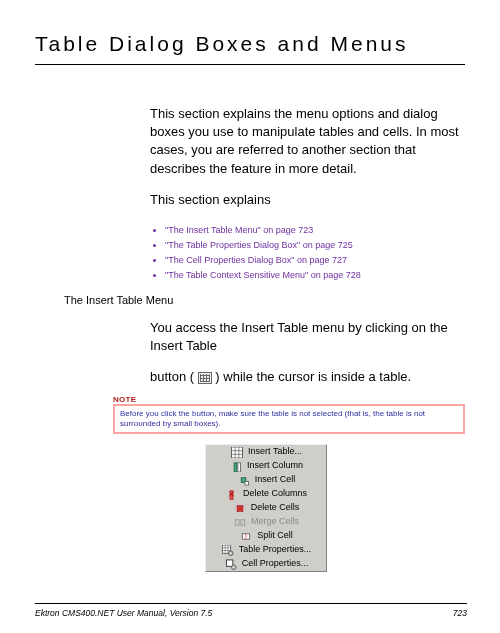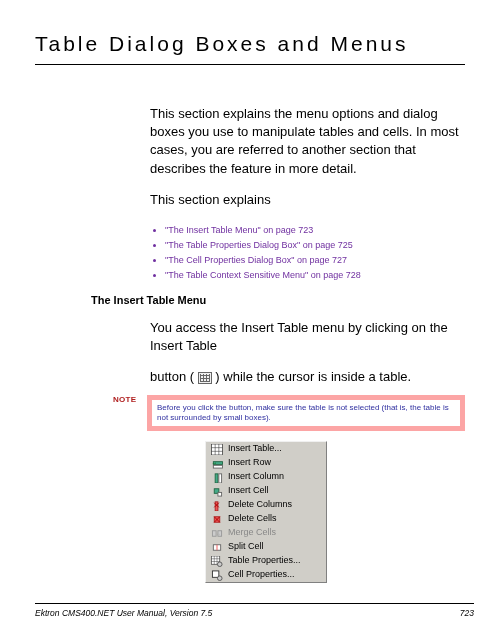--- a/index.html
+++ b/index.html
@@ -42,41 +42,42 @@
       padding-left: 15px;
       margin-bottom: 14px;
     }
     .bullet-list li {
       font-size: 9px;
       color: #7030a0;
       margin-bottom: 5px;
     }
     .subheading {
       font-size: 11px;
-      font-weight: bold;
-      margin-left: 56px;
+      font-weight: normal;
+      margin-left: 29px;
       margin-bottom: 8px;
       color: #000;
     }
     .note-row {
       display: flex;
       margin-left: 78px;
       margin-bottom: 6px;
       align-items: flex-start;
+      flex-direction: column;
     }
     .note-label {
       font-size: 8px;
       font-weight: bold;
       color: #b02020;
       width: 34px;
       flex-shrink: 0;
       letter-spacing: 0.3px;
     }
     .note-box {
-      border: 5px solid #fca5a5;
+      border: 2px solid #fca5a5;
       padding: 3px 5px;
       font-size: 8px;
       color: #3030a0;
       flex: 1;
       line-height: 1.3;
     }
     .icon-inline {
       display: inline-block;
       width: 12px;
       height: 10px;
@@ -101,20 +102,21 @@
       border-top-color: #f0f0f0;
       border-left-color: #f0f0f0;
       font-size: 9px;
     }
     .menu-item {
       display: flex;
       align-items: center;
       padding: 1px 4px;
       line-height: 1.3;
       color: #000;
+      justify-content: center;
     }
     .menu-item.disabled {
       color: #888;
     }
     .menu-icon {
       width: 14px;
       height: 12px;
       margin-right: 4px;
       flex-shrink: 0;
       display: flex;
@@ -122,21 +124,21 @@
       justify-content: center;
     }
     .menu-icon svg {
       width: 12px;
       height: 11px;
     }
     .footer {
       position: absolute;
       bottom: 15px;
       left: 35px;
-      right: 26px;
+      right: 33px;
     }
     .footer-rule {
       border: none;
       border-top: 1px solid #000;
       margin: 0 0 4px 0;
     }
     .footer-text {
       display: flex;
       justify-content: space-between;
       font-size: 8.5px;
@@ -187,30 +189,20 @@
             <line x1="8" y1="0" x2="8" y2="12" stroke="#333" stroke-width="0.6"></line>
             <line x1="0" y1="4" x2="12" y2="4" stroke="#333" stroke-width="0.6"></line>
             <line x1="0" y1="8" x2="12" y2="8" stroke="#333" stroke-width="0.6"></line>
           </svg>
         </span>
       <span>Insert Table...</span>
     </div>
     <div class="menu-item">
       <span class="menu-icon">
           <svg viewBox="0 0 12 12">
-            <rect x="2" y="4" width="10" height="3" fill="#4a8" stroke="#264"></rect>
-            <rect x="2" y="8" width="10" height="3" fill="#fff" stroke="#666"></rect>
-            <text x="0" y="6" font-size="6" fill="#060">→</text>
-          </svg>
-        </span>
-      <span>Insert Row</span>
-    </div>
-    <div class="menu-item">
-      <span class="menu-icon">
-          <svg viewBox="0 0 12 12">
             <rect x="4" y="2" width="3" height="10" fill="#4a8" stroke="#264"></rect>
             <rect x="8" y="2" width="3" height="10" fill="#fff" stroke="#666"></rect>
           </svg>
         </span>
       <span>Insert Column</span>
     </div>
     <div class="menu-item">
       <span class="menu-icon">
           <svg viewBox="0 0 12 12">
             <rect x="3" y="3" width="5" height="5" fill="#4a8" stroke="#264"></rect>

